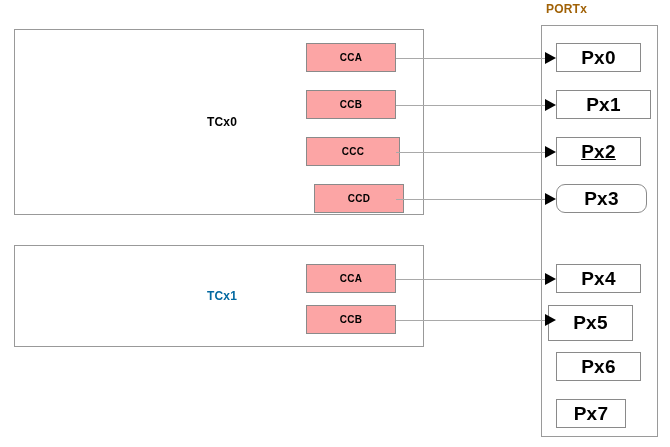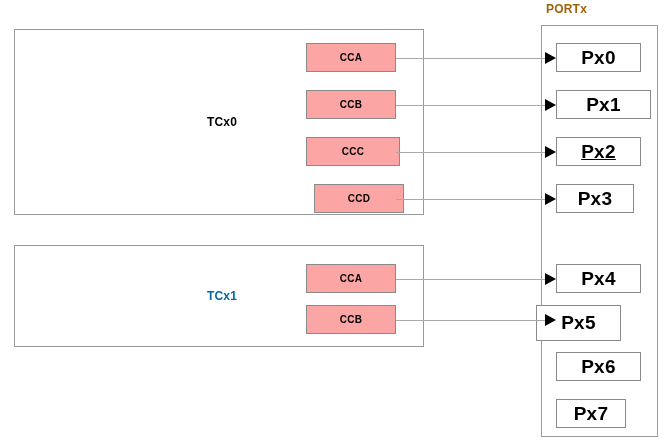--- a/index.html
+++ b/index.html
@@ -99,23 +99,23 @@
       <div class="cc-box" style="left: 306px; top: 184px; width: 90px; height: 29px; border-color: rgb(138, 138, 138); margin-left: 8px;">CCD</div>
       <div class="block" style="left: 14px; top: 245px; width: 410px; height: 102px; border-color: rgb(153, 153, 153);"></div>
       <div class="block-label" style="left: 222px; top: 296px; color: #0369a1;">TCx1</div>
       <div class="cc-box" style="left: 306px; top: 264px; width: 90px; height: 29px; border-color: rgb(138, 138, 138);">CCA</div>
       <div class="cc-box" style="left: 306px; top: 305px; width: 90px; height: 29px; border-color: rgb(138, 138, 138);">CCB</div>
       <div class="port-container" style="left: 541px; top: 25px; width: 117px; height: 412px;"></div>
       <div class="port-title" style="left: 546px; top: 2px;">PORTx</div>
       <div class="px-box" style="left: 556px; top: 43px; width: 85px; height: 29px; border-color: rgb(138, 138, 138);">Px0</div>
       <div class="px-box" style="left: 556px; top: 90px; width: 95px; height: 29px; border-color: rgb(138, 138, 138);">Px1</div>
       <div class="px-box" style="left: 556px; top: 137px; width: 85px; height: 29px; border-color: rgb(138, 138, 138); text-decoration: underline;">Px2</div>
-      <div class="px-box" style="left: 556px; top: 184px; width: 78px; height: 29px; border-color: rgb(138, 138, 138);">Px3</div>
+      <div class="px-box" style="left: 556px; top: 184px; width: 91px; height: 29px; border-color: rgb(138, 138, 138); border-radius: 9px;">Px3</div>
       <div class="px-box" style="left: 556px; top: 264px; width: 85px; height: 29px; border-color: rgb(138, 138, 138);">Px4</div>
-      <div class="px-box" style="left: 536px; top: 305px; width: 85px; height: 36px; border-color: rgb(138, 138, 138);">Px5</div>
+      <div class="px-box" style="left: 548px; top: 305px; width: 85px; height: 36px; border-color: rgb(138, 138, 138);">Px5</div>
       <div class="px-box" style="left: 556px; top: 352px; width: 85px; height: 29px; border-color: rgb(138, 138, 138);">Px6</div>
       <div class="px-box" style="left: 556px; top: 399px; width: 70px; height: 29px; border-color: rgb(138, 138, 138);">Px7</div>
       <div class="wire" style="left: 396px; top: 58px; width: 149px; border-top-color: rgb(169, 169, 169);"></div>
       <div class="arrow" style="left: 545px; top: 52px; border-left-color: rgb(0, 0, 0);"></div>
       <div class="wire" style="left: 396px; top: 105px; width: 149px; border-top-color: rgb(169, 169, 169);"></div>
       <div class="arrow" style="left: 545px; top: 99px; border-left-color: rgb(0, 0, 0);"></div>
       <div class="wire" style="left: 396px; top: 152px; width: 149px; border-top-color: rgb(169, 169, 169);"></div>
       <div class="arrow" style="left: 545px; top: 146px; border-left-color: rgb(0, 0, 0);"></div>
       <div class="wire" style="left: 396px; top: 199px; width: 149px; border-top-color: rgb(169, 169, 169);"></div>
       <div class="arrow" style="left: 545px; top: 193px; border-left-color: rgb(0, 0, 0);"></div>

